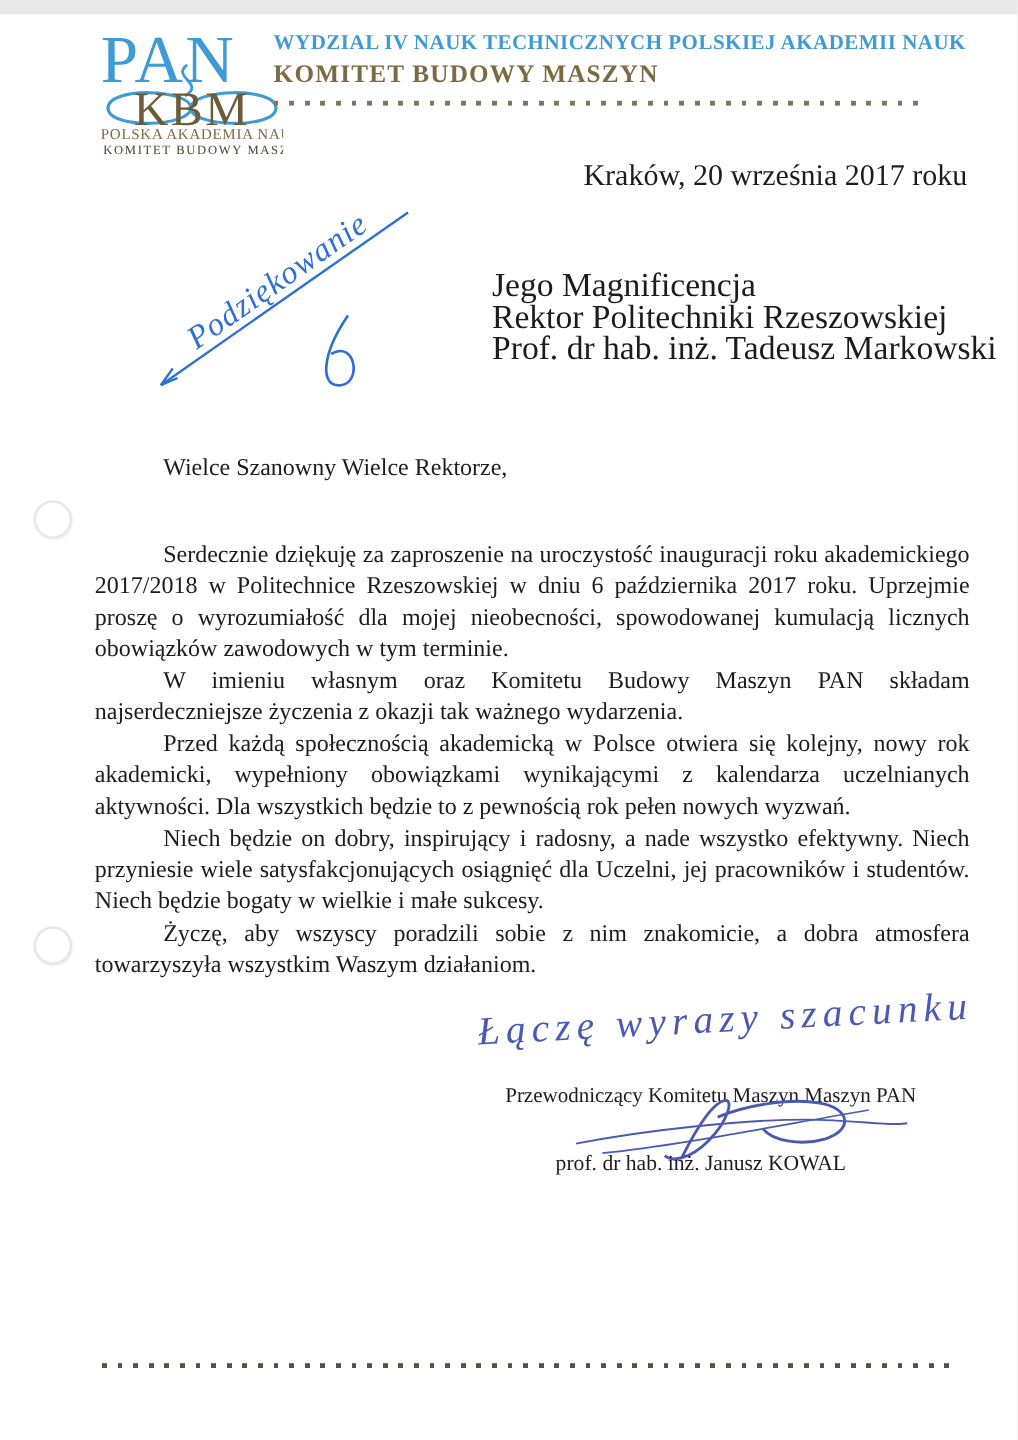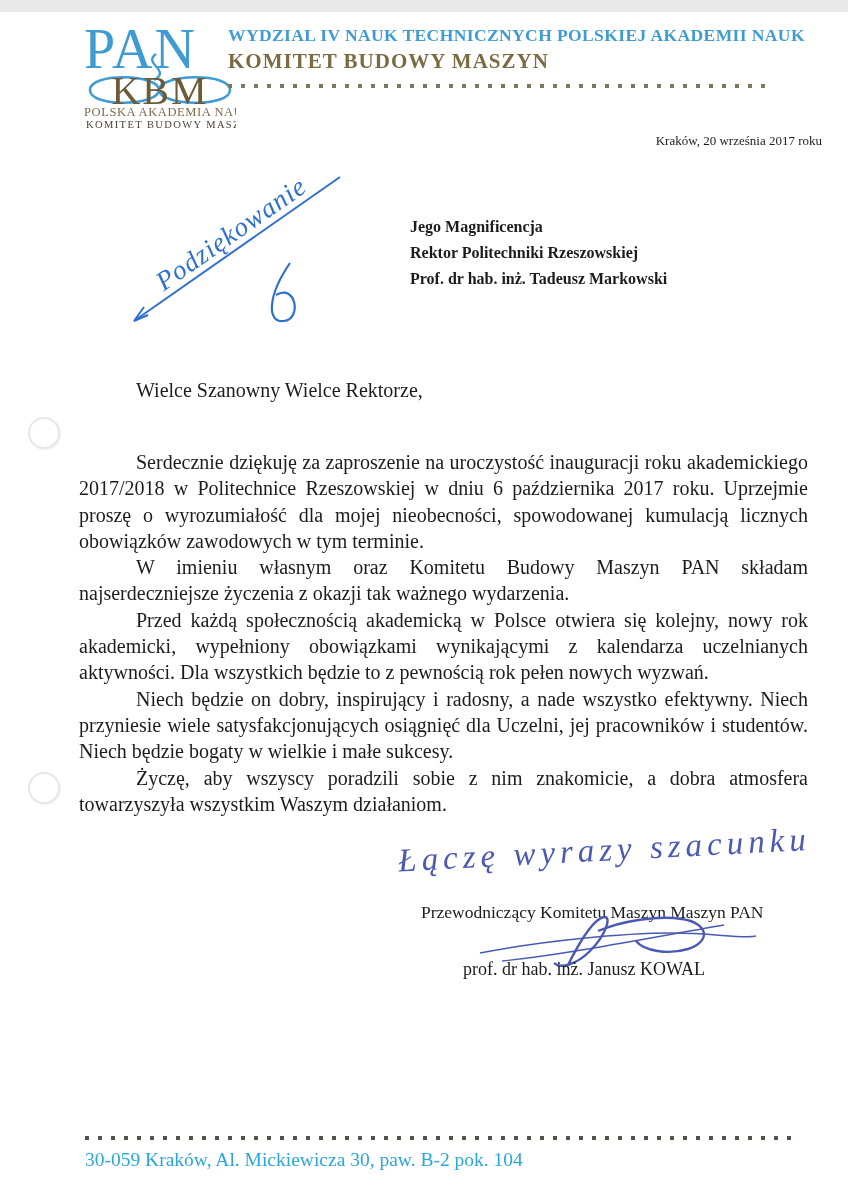--- a/index.html
+++ b/index.html
@@ -21,29 +21,29 @@
   .hdr-line2{
     font-size:21px;font-weight:bold;color:#7c6b42;letter-spacing:1px;
     margin-top:3px;white-space:nowrap;
   }
   .dotline{
     height:4px;width:545px;margin-top:10px;
     background-image:repeating-linear-gradient(to right,#7c775f 0 4px,transparent 4px 13px);
   }
   
   .dateline{
-    position:absolute;top:121px;right:26px;
-    font-size:13px;white-space:nowrap;
+    position:absolute;top:121px;right:42px;
+    font-size:25px;white-space:nowrap;
   }
   
   .annotation{position:absolute;left:118px;top:143px;width:240px;height:180px;}
   
   .recipient{
-    position:absolute;left:410px;top:202px;
-    font-size:16px;font-weight:bold;line-height:25.8px;white-space:nowrap;
+    position:absolute;left:410px;top:214px;
+    font-size:28px;font-weight:normal;line-height:25.8px;white-space:nowrap;
   }
   
   .salutation{position:absolute;left:136px;top:367px;font-size:20px;white-space:nowrap;}
   .body{
     position:absolute;left:79px;top:437px;width:729px;
     font-size:20px;line-height:26.3px;text-align:justify;
   }
   .body p{margin:0;text-indent:57px;}
   
   .closing-hand{
@@ -127,16 +127,15 @@
   <svg class="sig-svg" viewBox="0 0 290 58">
     <path d="M8,42 C70,30 150,22 200,22 C240,22 272,28 284,25" fill="none" stroke="#4a5ab2" stroke-width="1.6"></path>
     <path d="M96,54 C108,30 122,8 132,6 C140,5 134,24 118,40 C104,54 88,58 82,52" fill="none" stroke="#4a5ab2" stroke-width="2.4"></path>
     <path d="M126,20 C150,10 186,4 210,8 C236,12 240,30 216,38 C196,44 172,40 164,30" fill="none" stroke="#4a5ab2" stroke-width="2.4"></path>
     <path d="M30,50 C90,44 160,30 252,14" fill="none" stroke="#4a5ab2" stroke-width="1.4"></path>
   </svg>
   <div class="sig-name">prof. dr hab. inż. Janusz KOWAL</div>
 
   <div class="footer">
     <div class="dots"></div>
-    <div class="footer-line">30-059 Kraków, Al. Mickiewicza 30, paw. B-2 pok. 104</div>
   </div>
 
 </div>
 
 </body></html>

